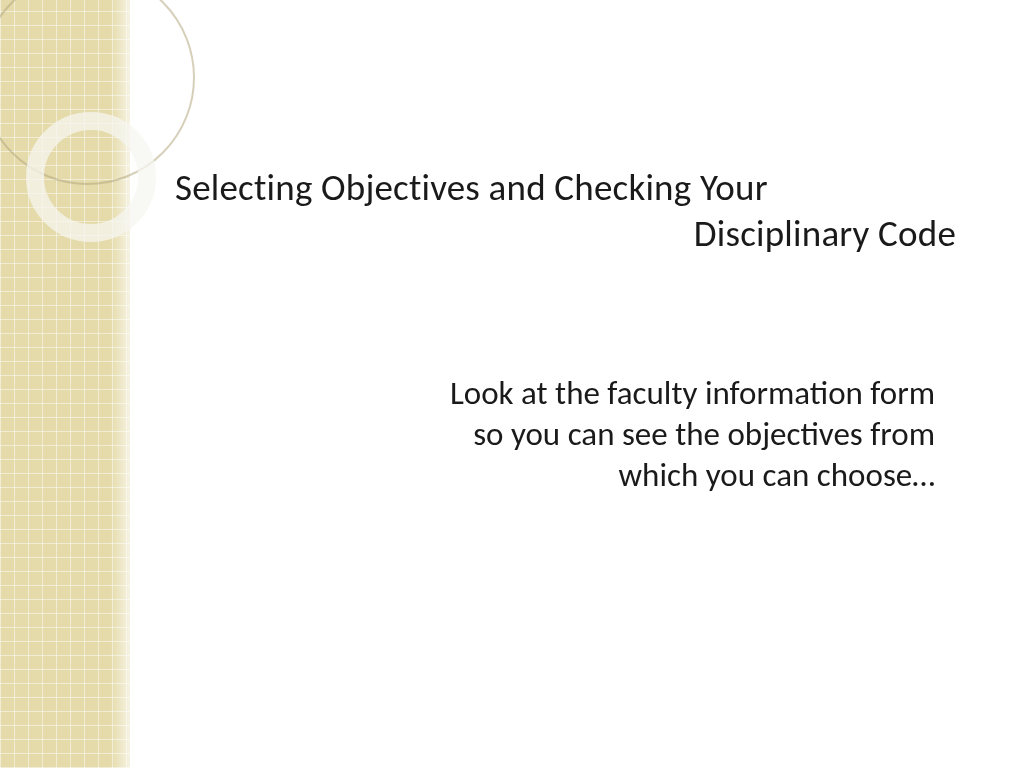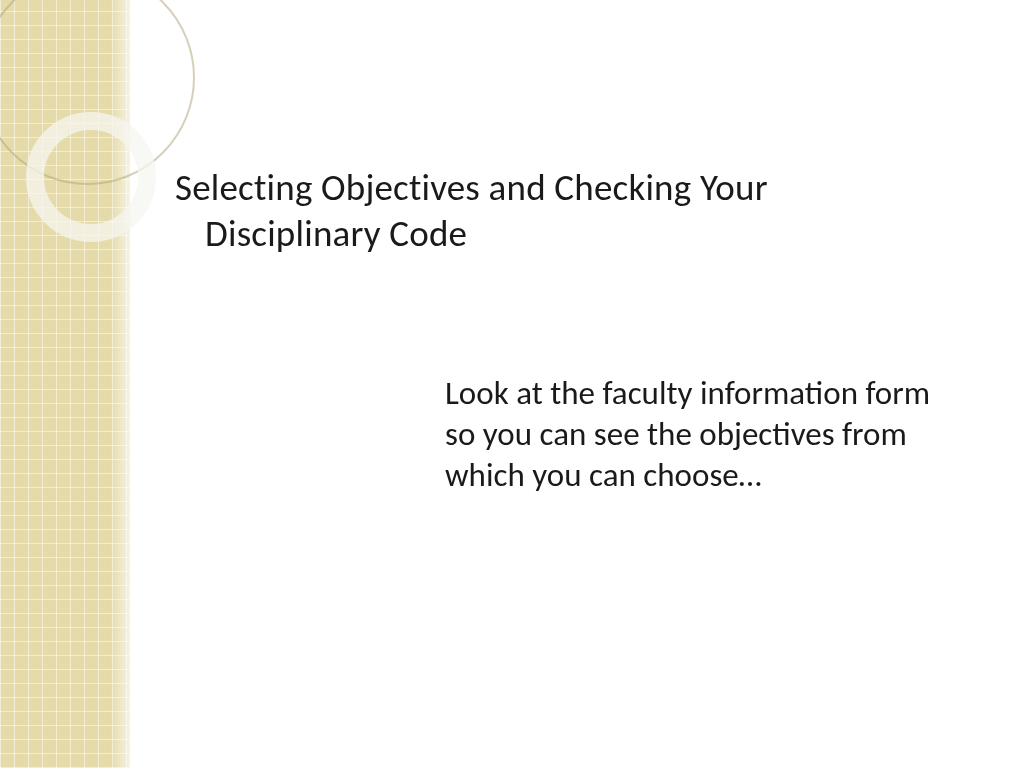--- a/index.html
+++ b/index.html
@@ -62,33 +62,35 @@
     }
     .title {
       font-size: 37px;
       font-weight: 400;
       color: #1a1a1a;
       line-height: 1.25;
       letter-spacing: 0.2px;
     }
     .title-indent {
       padding-left: 30px;
+      text-align: right;
     }
     .body-area {
       margin-top: 115px;
       margin-left: 270px;
       width: 490px;
     }
     .body-text {
       font-family: "Gill Sans", "Gill Sans MT", Calibri, "Segoe UI", sans-serif;
       font-size: 33px;
       font-weight: 400;
       color: #1a1a1a;
       line-height: 1.25;
       margin-bottom: 38px;
+      text-align: right;
     }
   </style>
 </head>
 <body>
 
 <div class="sidebar-pattern"></div>
 <div class="sidebar-fade"></div>
 <div class="ring-outer"></div>
 <div class="ring-inner"></div>
 

